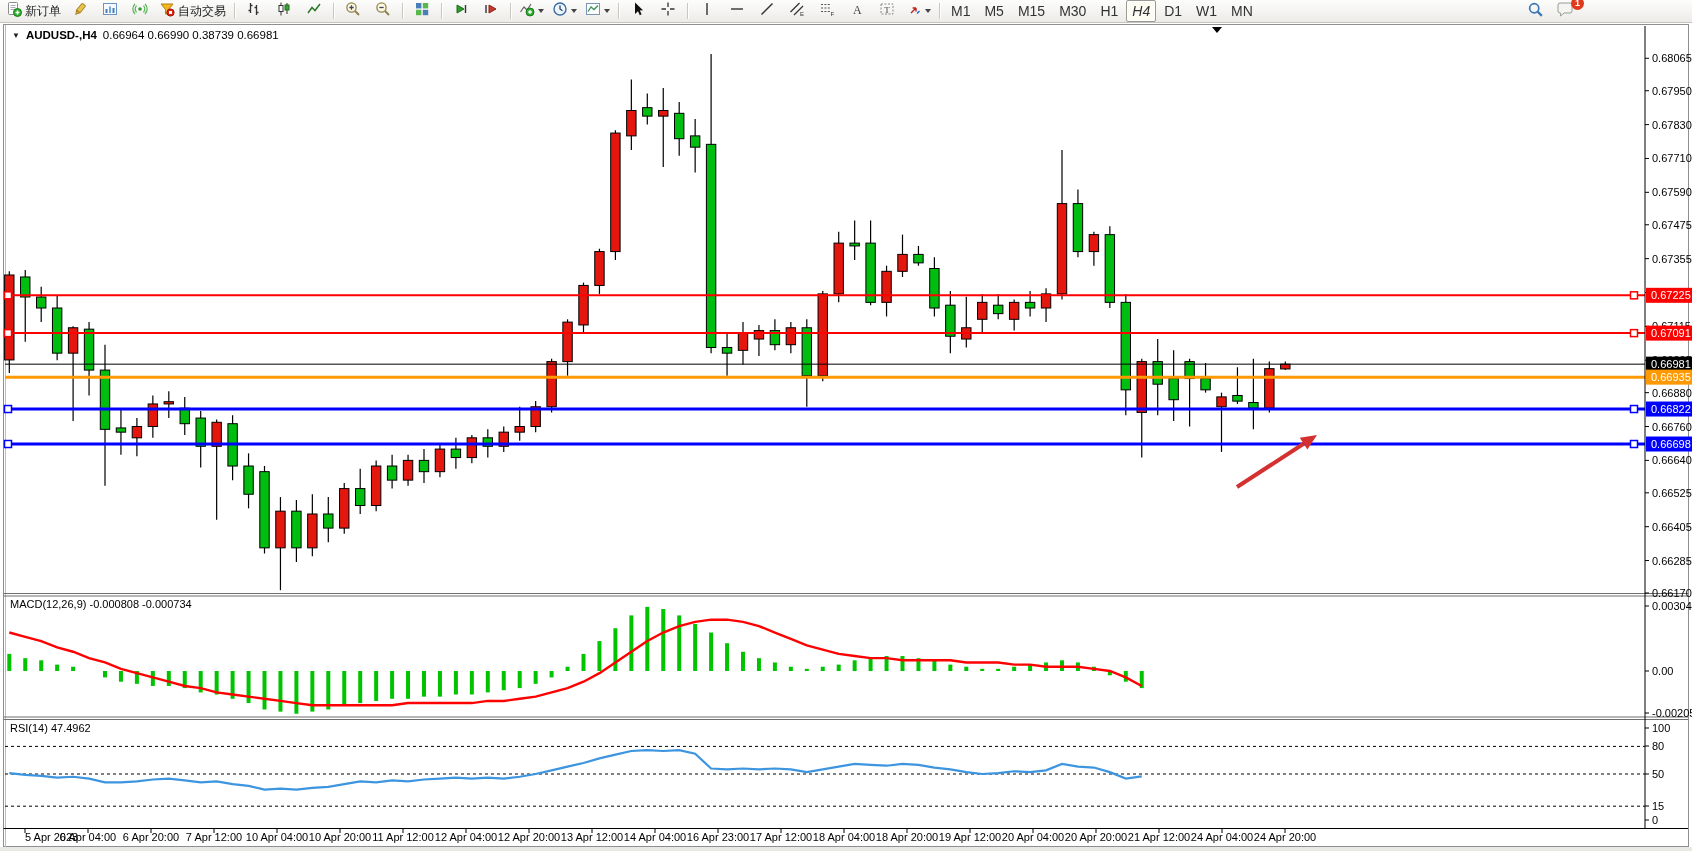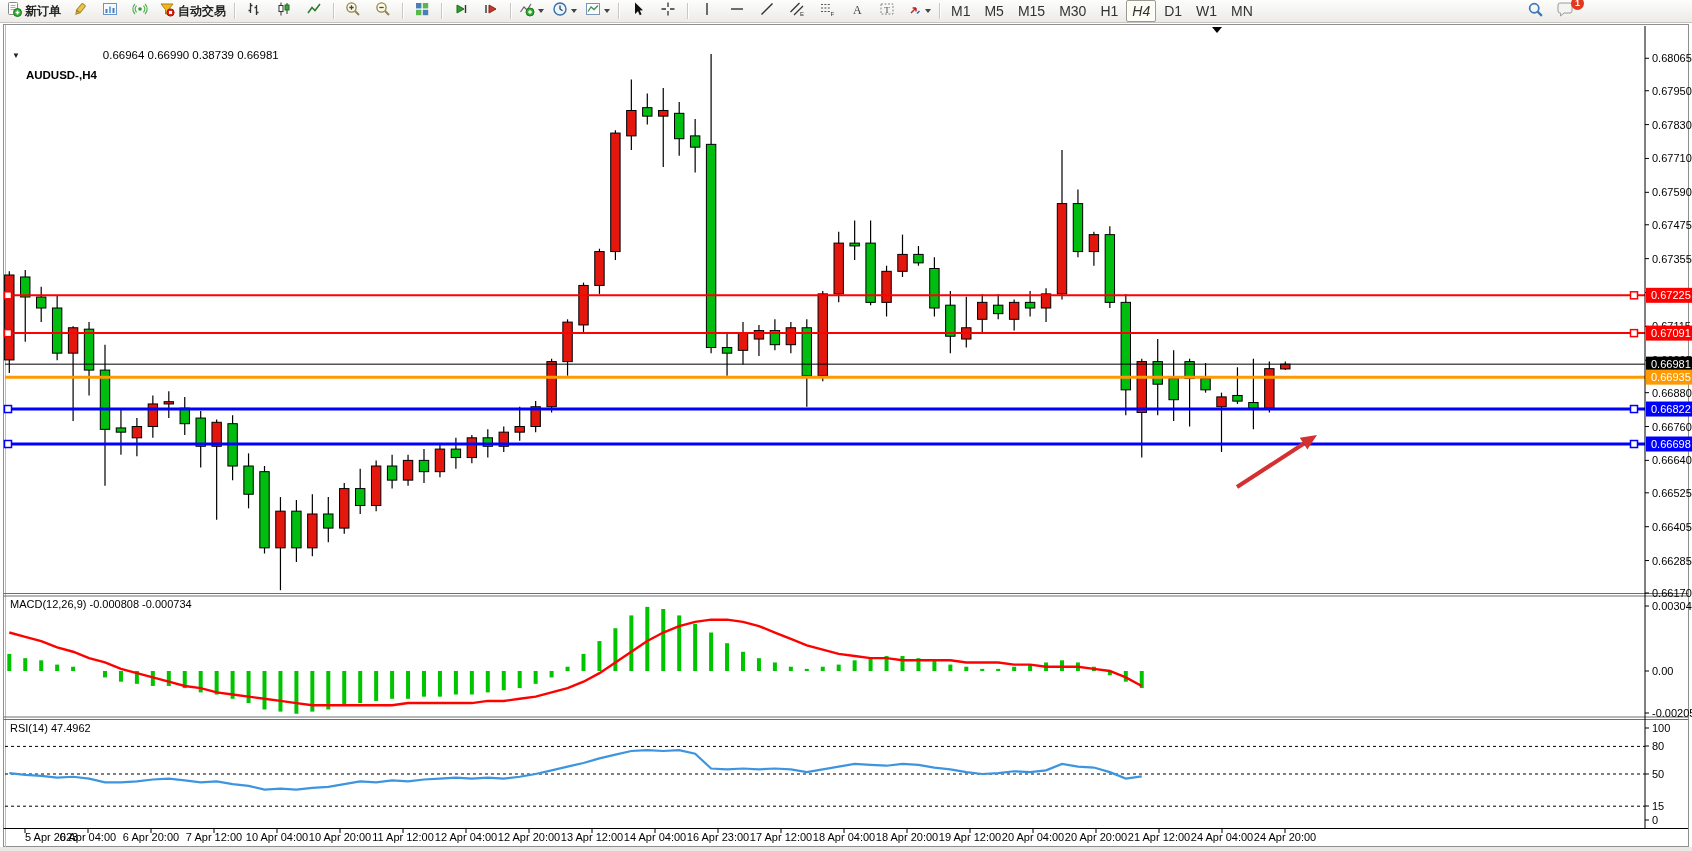--- a/index.html
+++ b/index.html
@@ -3,21 +3,21 @@
 <meta charset="utf-8">
 <style>
   html,body{margin:0;padding:0;background:#f0efed;font-family:"Liberation Sans",sans-serif;}
   body{width:1692px;height:851px;position:relative;overflow:hidden;}
   
   .toolbar{position:absolute;left:0;top:0;width:1692px;height:23px;
     background:linear-gradient(#fdfdfc,#ecebe8);border-bottom:1px solid #c6c4bf;
     display:flex;align-items:center;padding:0 2px;box-sizing:border-box;z-index:5;}
   .tbtn{height:20px;min-width:22px;display:flex;align-items:center;justify-content:center;
     padding:0 2px;margin:0 1px;border:1px solid transparent;border-radius:2px;cursor:default;}
-  .tbtn .lbl{font-size:12px;color:#222;margin-left:3px;white-space:nowrap;font-weight:bold;}
+  .tbtn .lbl{font-size:12px;color:#222;margin-left:3px;white-space:nowrap;}
   .sep{width:1px;height:16px;background:#c9c7c2;margin:0 4px;box-shadow:1px 0 0 #fff;}
   .caret{width:0;height:0;border-left:3px solid transparent;border-right:3px solid transparent;
     border-top:4px solid #444;margin-left:3px;}
   .tf{font-size:14px;color:#333;padding:2px 5px;margin:0 1px;border:1px solid transparent;border-radius:2px;}
   .tf.active{background:#fcfcf2;border-color:#9a9a94;box-shadow:inset 0 0 0 1px #fff;font-style:italic;}
   .tb-right{margin-left:auto;display:flex;align-items:center;margin-right:110px;}
   .badge{position:absolute;top:-4px;right:-6px;background:#e03a1e;color:#fff;font-size:9px;
     border-radius:7px;min-width:13px;height:13px;line-height:13px;text-align:center;font-weight:bold;}
   .chat-wrap{position:relative;}
   
@@ -231,21 +231,21 @@
       <span><svg width="18" height="17" viewBox="0 0 18 16">
             <path d="M2 3.5a2 2 0 0 1 2-2h10a2 2 0 0 1 2 2v6a2 2 0 0 1-2 2H8l-3.4 3v-3H4a2 2 0 0 1-2-2z" fill="#f4f4f2" stroke="#9a9a96"></path>
           </svg></span>
       <span class="badge">1</span>
     </div>
   </div>
 </div>
 
 <div class="chart-title">
   <span class="tri">▼</span>
-  <span style="font-weight:bold;margin-top:40px;">AUDUSD-,H4</span>
+  <span style="font-weight:bold;">AUDUSD-,H4</span>
   <span>0.66964 0.66990 0.38739 0.66981</span>
 </div>
 
 <svg id="chart-svg" width="1692" height="851">
     <rect x="0" y="23" width="1692" height="828" fill="#ffffff"></rect>
     <rect x="3.5" y="24.5" width="1685" height="822" fill="none" stroke="#8f8f8f"></rect>
     <line x1="5.5" y1="25" x2="5.5" y2="847" stroke="#bdbdbd"></line>
     <g>
       <line x1="9.3" y1="271.3261999999978" x2="9.3" y2="372.90739999999914" stroke="#000000" stroke-width="1.2"></line>
       <rect x="4.6000000000000005" y="274.99440999999996" width="9.4" height="84.93316999999877" fill="#E3170D" stroke="#000" stroke-width="1"></rect>

